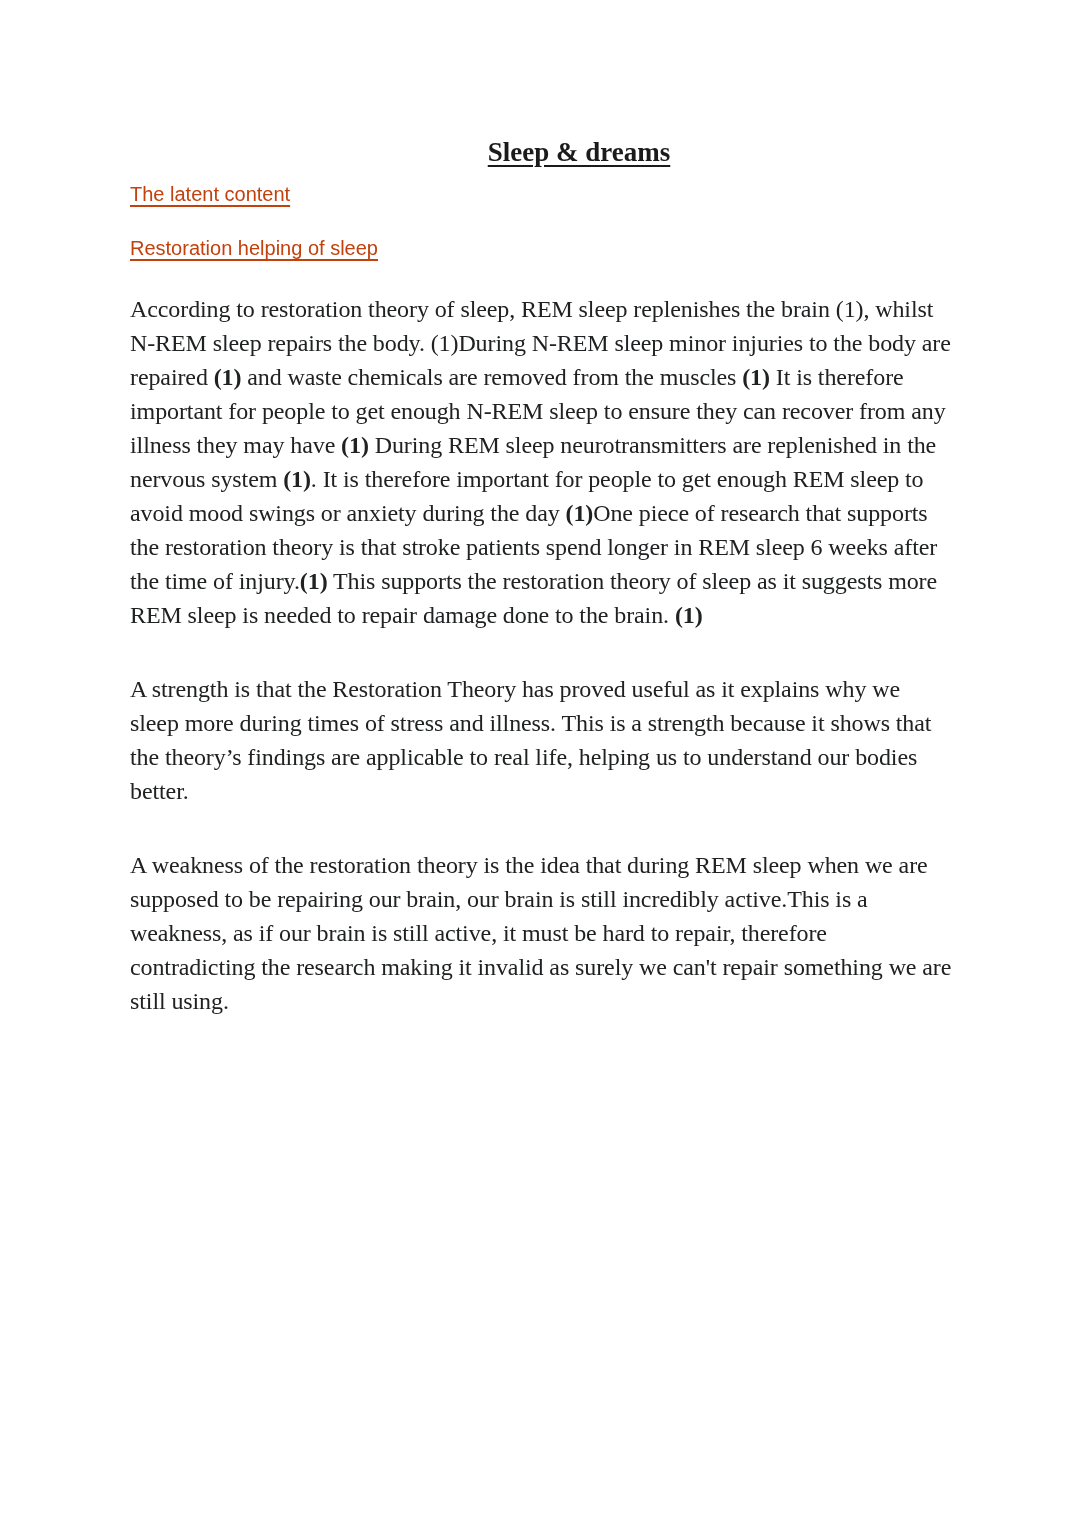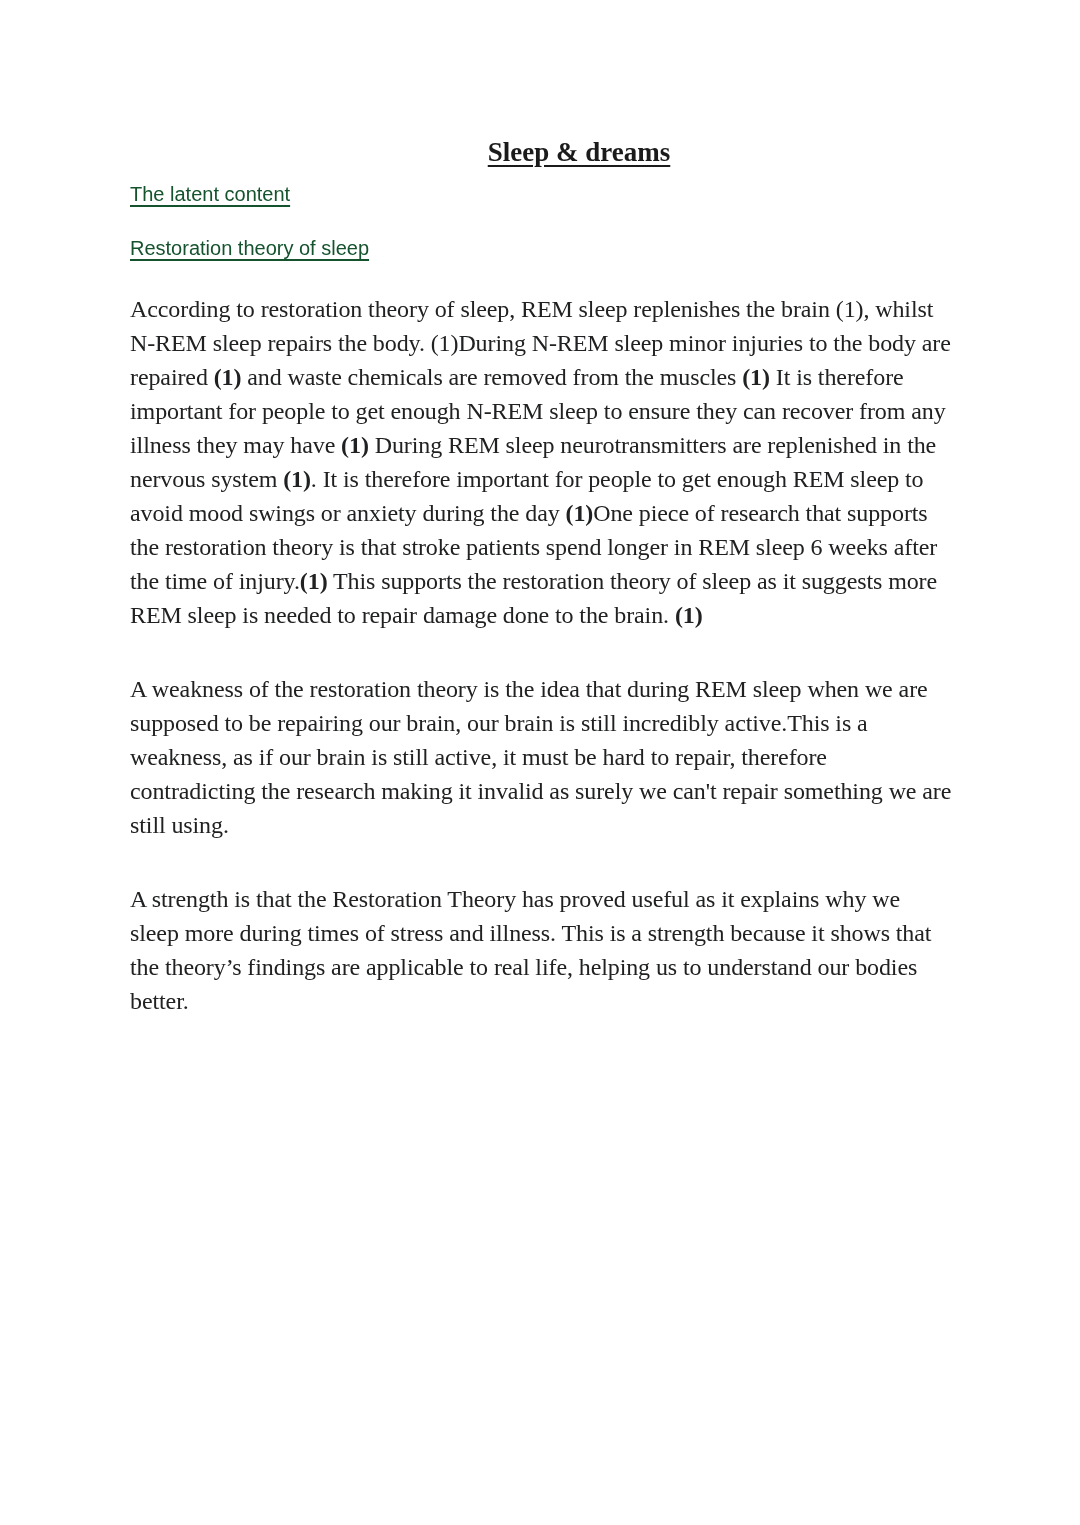--- a/index.html
+++ b/index.html
@@ -31,21 +31,21 @@
     text-decoration: underline;
     text-decoration-thickness: 2px;
     text-underline-offset: 4px;
   }
   .section-heading {
     margin: 0 0 30px 0;
     font-family: "Liberation Sans", sans-serif;
     font-weight: 400;
     font-size: 20px;
     line-height: 24px;
-    color: #14532d;
+    color: #c2410c;
     text-decoration: underline;
     text-underline-offset: 4px;
   }
   .section-heading.second {
     margin-bottom: 32px;
   }
   .body-paragraph {
     margin: 0 0 40px 0;
     max-width: 822px;
     font-size: 24px;
@@ -60,21 +60,21 @@
 </head>
 <body>
 
 <div class="page">
 
   <h1 class="doc-title"><span class="underline">Sleep &amp; dreams</span></h1>
 
   <h2 class="section-heading">The latent content</h2>
 
 
-  <h2 class="section-heading second">Restoration theory of sleep</h2>
+  <h2 class="section-heading second">Restoration helping of sleep</h2>
 
   <p class="body-paragraph"><span>According to restoration theory of sleep, REM sleep replenishes the brain (1), whilst N-REM sleep repairs the body. (1)During N-REM sleep minor injuries to the body are repaired </span><span class="run-bold">(1)</span><span> and waste chemicals are removed from the muscles </span><span class="run-bold">(1)</span><span> It is therefore important for people to get enough N-REM sleep to ensure they can recover from any illness they may have </span><span class="run-bold">(1)</span><span> During REM sleep neurotransmitters are replenished in the nervous system </span><span class="run-bold">(1)</span><span>. It is therefore important for people to get enough REM sleep to avoid mood swings or anxiety during the day </span><span class="run-bold">(1)</span><span>One piece of research that supports the restoration theory is that stroke patients spend longer in REM sleep 6 weeks after the time of injury.</span><span class="run-bold">(1)</span><span> This supports the restoration theory of sleep as it suggests more REM sleep is needed to repair damage done to the brain. </span><span class="run-bold">(1)</span></p>
 
+  <p class="body-paragraph"><span>A strength is that the Restoration Theory has proved useful as it explains why we sleep more during times of stress and illness. This is a strength because it shows that the theory’s findings are applicable to real life, helping us to understand our bodies better.</span></p>
+
   <p class="body-paragraph"><span>A weakness of the restoration theory is the idea that during REM sleep when we are supposed to be repairing our brain, our brain is still incredibly active.This is a weakness, as if our brain is still active, it must be hard to repair, therefore contradicting the research making it invalid as surely we can't repair something we are still using.</span></p>
-
-  <p class="body-paragraph"><span>A strength is that the Restoration Theory has proved useful as it explains why we sleep more during times of stress and illness. This is a strength because it shows that the theory’s findings are applicable to real life, helping us to understand our bodies better.</span></p>
 
 </div>
 
 </body></html>

